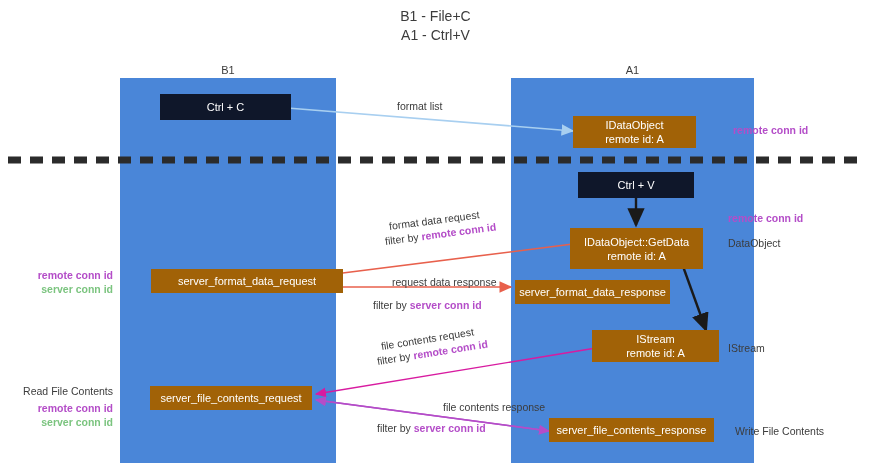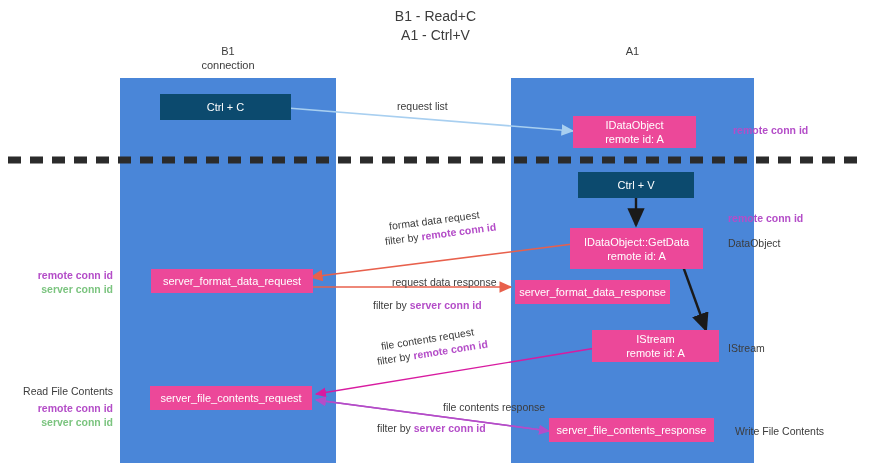--- a/index.html
+++ b/index.html
@@ -27,20 +27,21 @@
   }
   .lane-b1 { left: 120px; top: 78px; width: 216px; height: 385px; }
   .lane-a1 { left: 511px; top: 78px; width: 243px; height: 385px; }
 
   .lane-head {
     position: absolute;
     text-align: center;
     color: #3c3c3c;
     font-size: 11px;
     line-height: 14px;
+    margin-top: 19px;
   }
   .lane-head-b1 { left: 120px; top: 44px; width: 216px; }
   .lane-head-a1 { left: 511px; top: 44px; width: 243px; }
 
   
   #title {
     position: absolute;
     left: 0; top: 7px;
     width: 871px;
     text-align: center;
@@ -56,22 +57,22 @@
     display: flex;
     flex-direction: column;
     align-items: center;
     justify-content: center;
     color: #ffffff;
     font-size: 11px;
     line-height: 14px;
     text-align: center;
     padding: 2px 4px;
   }
-  .box.green  { background: #0c4a6e; align-items: center; }
-  .box.orange { background: #ec4899; }
+  .box.green  { background: #0f172a; align-items: center; }
+  .box.orange { background: #a16207; }
 
   
   .lbl {
     position: absolute;
     font-size: 10.5px;
     line-height: 14px;
     color: #3c3c3c;
     white-space: nowrap;
   }
   .lbl.purple { color: #b44dc8; font-weight: bold; }
@@ -88,21 +89,21 @@
     width: 871px; height: 467px;
     pointer-events: none;
   }
 </style>
 </head>
 <body>
 
 <div id="stage">
 
   <div id="title">
-    <div>B1 - Read+C</div>
+    <div>B1 - File+C</div>
     <div>A1 - Ctrl+V</div>
   </div>
 
   <div class="lane-head lane-head-b1">
     <div>B1</div>
     <div>connection</div>
   </div>
   <div class="lane-head lane-head-a1">
     <div>A1</div>
   </div>
@@ -158,42 +159,42 @@
 
   <div class="box green" style="left:578px; top:172px; width:116px; height:26px;">
     <span>Ctrl + V</span>
   </div>
 
   <div class="box orange" style="left:570px; top:228px; width:133px; height:41px;">
     <span>IDataObject::GetData</span>
     <span>remote id: A</span>
   </div>
 
-  <div class="box orange" style="left:151px; top:269px; width:162px; height:24px;">
+  <div class="box orange" style="left:151px; top:269px; width:192px; height:24px;">
     <span>server_format_data_request</span>
   </div>
 
   <div class="box orange" style="left:515px; top:280px; width:155px; height:24px;">
     <span>server_format_data_response</span>
   </div>
 
   <div class="box orange" style="left:592px; top:330px; width:127px; height:32px;">
     <span>IStream</span>
     <span>remote id: A</span>
   </div>
 
   <div class="box orange" style="left:549px; top:418px; width:165px; height:24px;">
     <span>server_file_contents_response</span>
   </div>
 
   <div class="box orange" style="left:150px; top:386px; width:162px; height:24px;">
     <span>server_file_contents_request</span>
   </div>
 
-  <div class="lbl" style="left:397px; top:99px;">request list</div>
+  <div class="lbl" style="left:397px; top:99px;">format list</div>
 
   <div class="lbl rot-a" style="left:389px; top:219px;">format data request</div>
   <div class="lbl rot-a" style="left:385px; top:234px;">
     <span>filter by </span><span class="lbl purple" style="position:static;">remote conn id</span>
   </div>
 
   <div class="lbl" style="left:392px; top:275px;">request data response</div>
   <div class="lbl" style="left:373px; top:298px;">
     <span>filter by </span><span class="lbl purple" style="position:static;">server conn id</span>
   </div>

